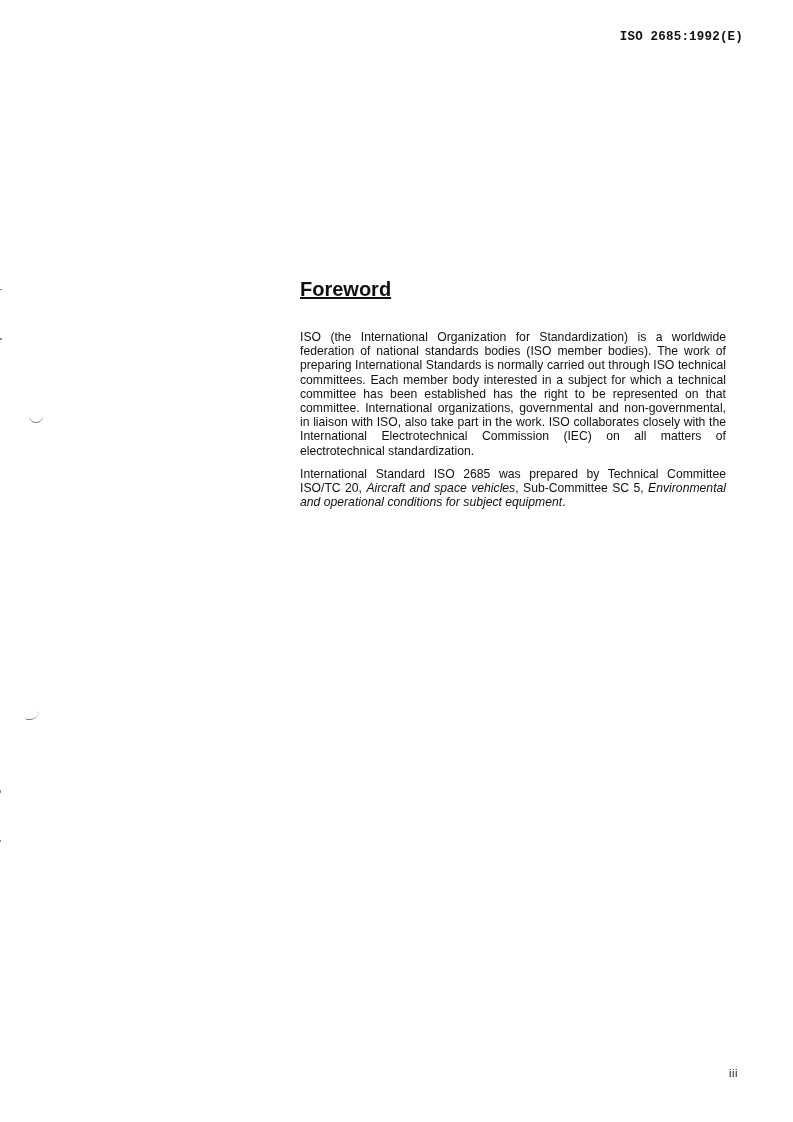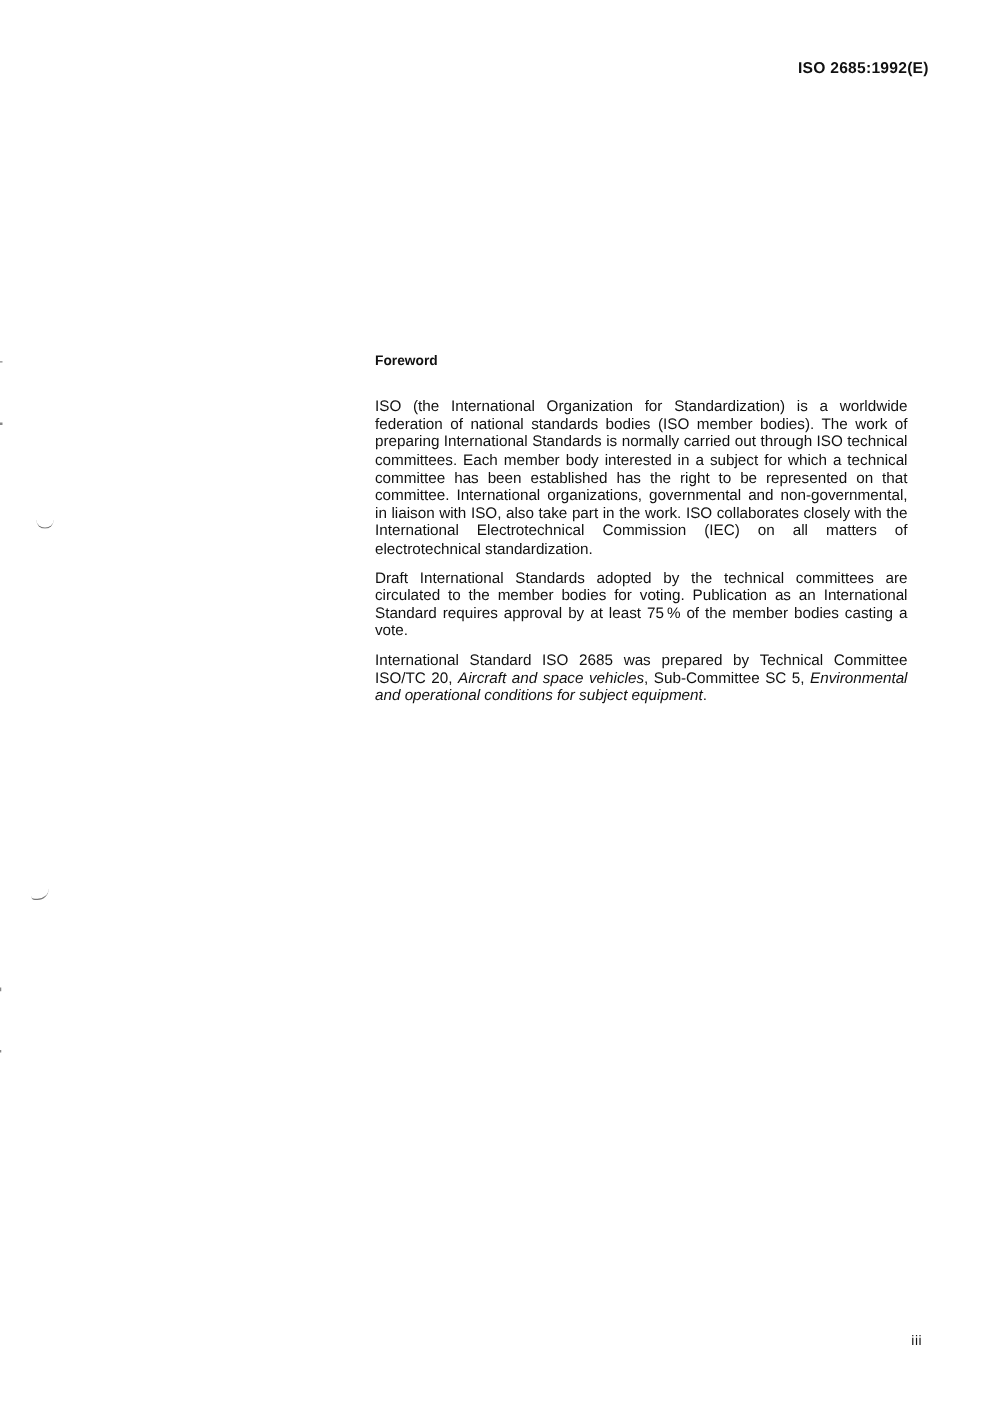--- a/index.html
+++ b/index.html
@@ -10,38 +10,40 @@
     body {
       width: 793px;
       height: 1122px;
       position: relative;
       overflow: hidden;
       font-family: "Liberation Sans", sans-serif;
       color: #111111;
     }
     .header-code {
       position: absolute;
-      top: 47px;
+      top: 30px;
       right: 50px;
       font-size: 12.5px;
       font-weight: bold;
       letter-spacing: 0.2px;
       white-space: nowrap;
+      font-family: Liberation Mono, monospace;
     }
     .content {
       position: absolute;
       left: 300px;
       top: 280px;
       width: 443px;
     }
     .title {
-      font-size: 11px;
+      font-size: 20px;
       font-weight: bold;
-      margin: 0 0 20px 0;
+      margin: 0 0 32px 0;
       line-height: 18px;
+      text-decoration: underline;
     }
     .para {
       font-size: 12.2px;
       line-height: 14.2px;
       text-align: justify;
       margin: 0 17px 9px 0;
       hyphens: manual;
     }
     .para em {
       font-style: italic;
@@ -78,21 +80,20 @@
   <div class="scan-arc" style="left:29px;top:414px;"></div>
   <div class="scan-arc" style="left:25px;top:711px;border-radius:0 0 12px 4px;"></div>
   <div class="margin-mark" style="left:0;top:790px;width:1px;height:3px;"></div>
   <div class="margin-mark" style="left:0;top:840px;width:1px;height:2px;"></div>
 
   <div class="content">
     <h1 class="title">Foreword</h1>
 
     <p class="para">ISO (the International Organization for Standardization) is a worldwide federation of national standards bodies (ISO member bodies). The work of preparing International Standards is normally carried out through ISO technical committees. Each member body interested in a subject for which a technical committee has been established has the right to be represented on that committee. International organizations, govern­mental and non-governmental, in liaison with ISO, also take part in the work. ISO collaborates closely with the International Electrotechnical Commission (IEC) on all matters of electrotechnical standardization.</p>
 
-    <p class="para">Draft International Standards adopted by the technical committees are circulated to the member bodies for voting. Publication as an Inter­national Standard requires approval by at least 75 % of the member bodies casting a vote.</p>
 
     <p class="para"><span>International Standard ISO 2685 was prepared by Technical Committee ISO/TC 20, </span><em>Aircraft and space vehicles</em><span>, Sub-Committee SC 5, </span><em>Environ­mental and operational conditions for subject equipment</em><span>.</span></p>
 
 
   </div>
 
   <div class="page-number">iii</div>
 
 </div>
 

